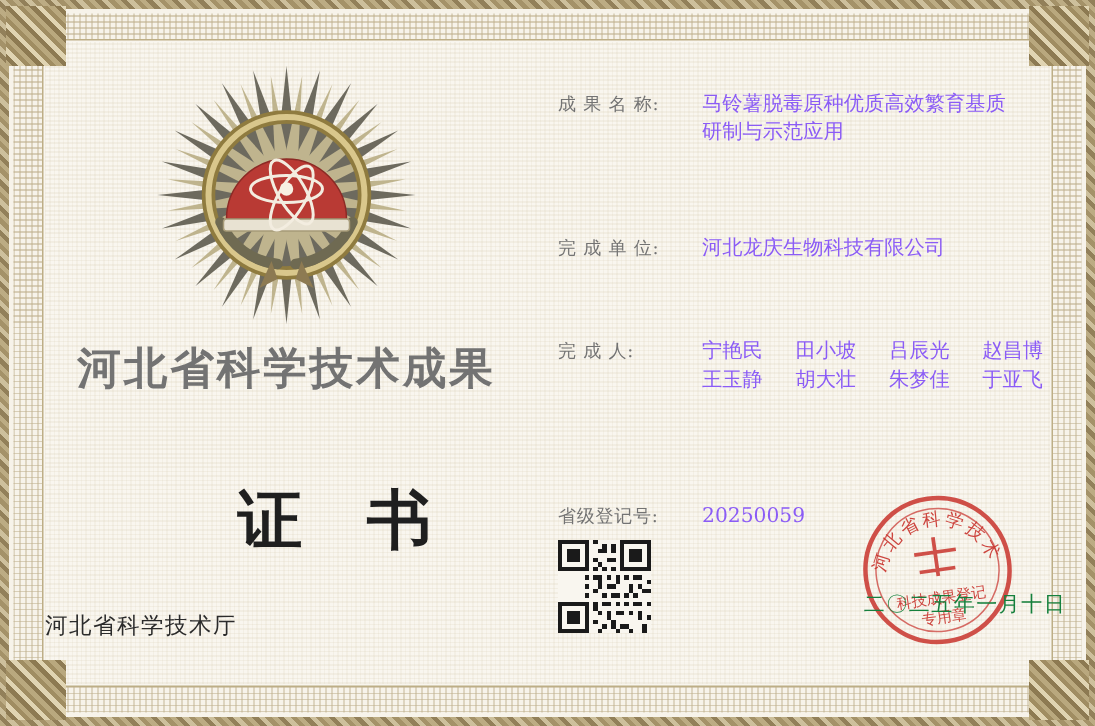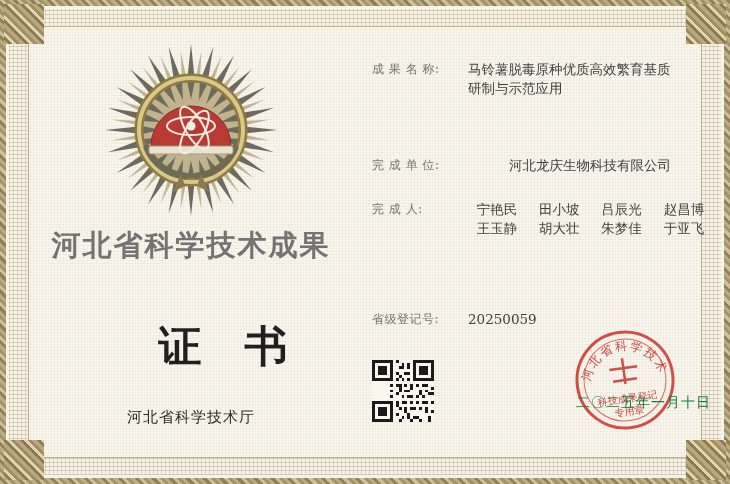--- a/index.html
+++ b/index.html
@@ -137,21 +137,20 @@
     letter-spacing: 14px;
     text-indent: 14px;
     color: #1f1f1f;
     padding-left: 32px;
   }
   .left-org {
     position: absolute;
     top: 380px;
     left: 0;
     width: 100%;
-    text-align: center;
     font-family: "DejaVu Serif", "Liberation Serif", serif;
     font-size: 15px;
     letter-spacing: 1px;
     color: #2b2b2b;
   }
 
   
   .field {
     display: flex;
     align-items: flex-start;
@@ -163,31 +162,31 @@
     font-family: "DejaVu Serif", "Liberation Serif", serif;
     font-size: 12px;
     color: #737373;
     text-align: justify;
     letter-spacing: 0.5px;
     padding-top: 1px;
   }
   .field-value {
     font-family: "DejaVu Serif", "Liberation Serif", serif;
     font-size: 13.5px;
-    color: #404040;
+    color: #8b5cf6;
     line-height: 19px;
   }
   .row-achievement { margin-top: 14px; }
-  .row-unit { margin-top: 58px; gap: 41px; }
-  .row-people { margin-top: 25px; }
+  .row-unit { margin-top: 58px; }
+  .row-people { margin-top: 50px; }
   .row-reg { margin-top: 72px; }
 
   .people-line { white-space: nowrap; }
   .people-line span { display: inline-block; }
-  .pname { min-width: 58px; text-align: center; }
+  .pname { min-width: 58px; }
 
   
   .qr {
     position: absolute;
     left: 20px;
     bottom: 34px;
     width: 62px;
     height: 62px;
   }
 

